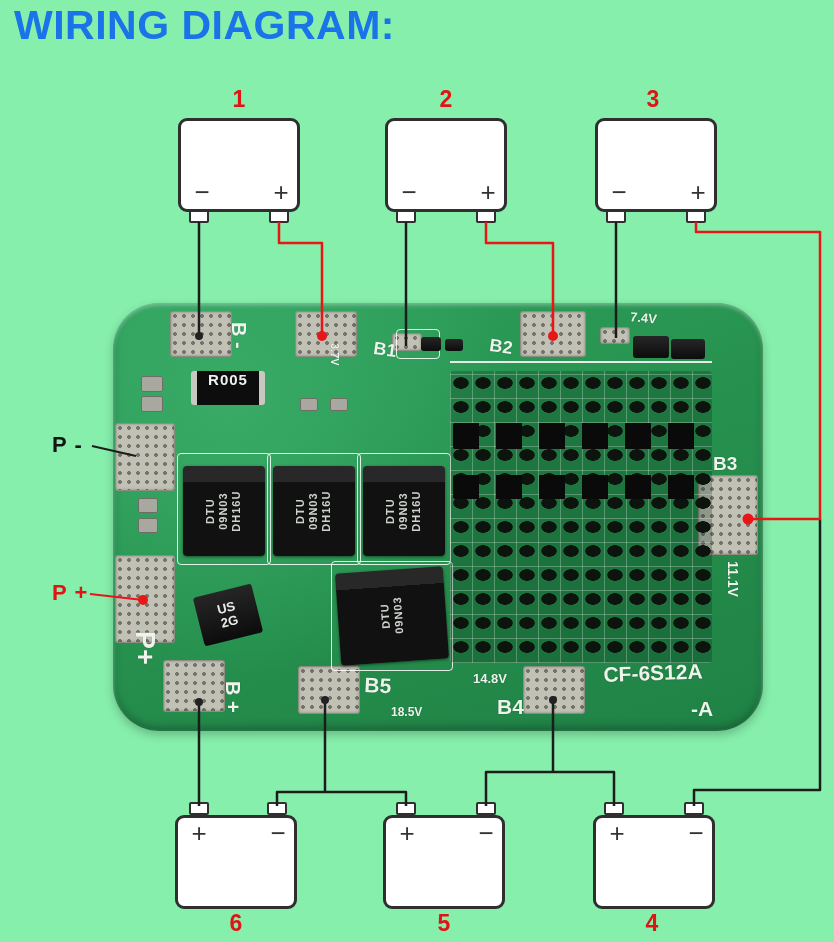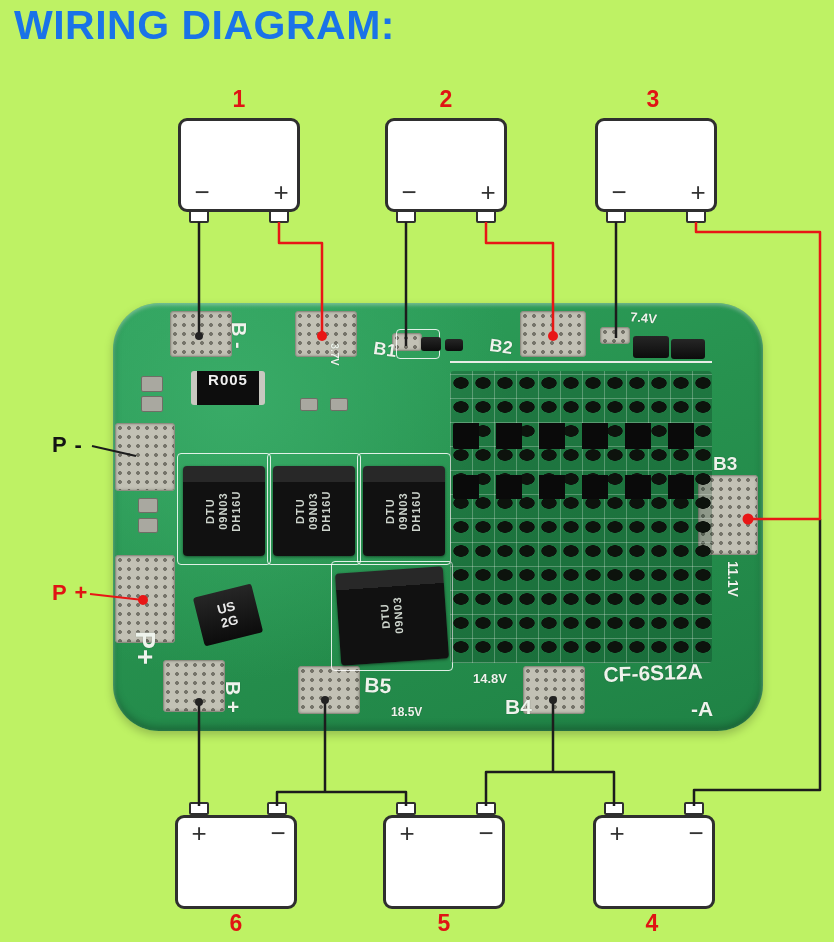--- a/index.html
+++ b/index.html
@@ -1,16 +1,16 @@
 <!DOCTYPE html>
 <html><head>
 <meta charset="utf-8">
 <style>
   html,body{margin:0;padding:0;background:#ffffff;}
-  #canvas{position:relative;width:834px;height:942px;background:#bef264;overflow:hidden;
+  #canvas{position:relative;width:834px;height:942px;background:#86efac;overflow:hidden;
           font-family:"Liberation Sans","DejaVu Sans",sans-serif;}
   .abs{position:absolute;}
   h1#title{position:absolute;left:14px;top:2px;margin:0;font-size:41px;font-weight:bold;
            color:#1a73e8;letter-spacing:.5px;}
   .bat-num{width:24px;text-align:center;font-size:23px;font-weight:bold;color:#e01414;}
   .battery{width:122px;height:94px;background:#fff;border:3px solid #2f2f2f;border-radius:9px;box-sizing:border-box;}
   .sign{position:absolute;width:24px;text-align:center;font-size:26px;color:#333;}
   .battery.top .sign{bottom:1px;}
   .battery.bottom .sign{top:0px;}
   .sign.l{left:9px;} .sign.r{left:88px;}
@@ -162,21 +162,21 @@
     <div class="sk" style="left:262px;top:35px;font-size:18px;transform:rotate(8deg)">B1</div>
     <div class="sk" style="left:378px;top:32px;font-size:18px;transform:rotate(8deg)">B2</div>
     <div class="sk" style="left:518px;top:6px;font-size:13px;transform:rotate(6deg)">7.4V</div>
     <div class="sk" style="left:600px;top:150px;font-size:19px">B3</div>
     <div class="sk" style="left:628px;top:258px;font-size:14px;transform:rotate(90deg)">11.1V</div>
     <div class="sk" style="left:47px;top:328px;font-size:27px;transform:rotate(90deg)">P+</div>
     <div class="sk" style="left:131px;top:378px;font-size:20px;transform:rotate(90deg)">B +</div>
     <div class="sk" style="left:252px;top:370px;font-size:21px;transform:rotate(3deg)">B5</div>
     <div class="sk" style="left:278px;top:402px;font-size:12px">18.5V</div>
     <div class="sk" style="left:360px;top:368px;font-size:13px">14.8V</div>
-    <div class="sk" style="left:392px;top:392px;font-size:21px">B4</div>
+    <div class="sk" style="left:384px;top:392px;font-size:21px">B4</div>
     <div class="sk" style="left:490px;top:360px;font-size:21px;transform:rotate(-2deg)">CF-6S12A</div>
     <div class="sk" style="left:578px;top:394px;font-size:21px">-A</div>
   </div>
 
   <div class="battery bottom abs" style="left:175px;top:815px">
     <span class="sign l">+</span>
     <span class="sign r">−</span>
   </div>
   <div class="tab abs" style="left:189px;top:802px"></div>
   <div class="tab abs" style="left:267px;top:802px"></div>

